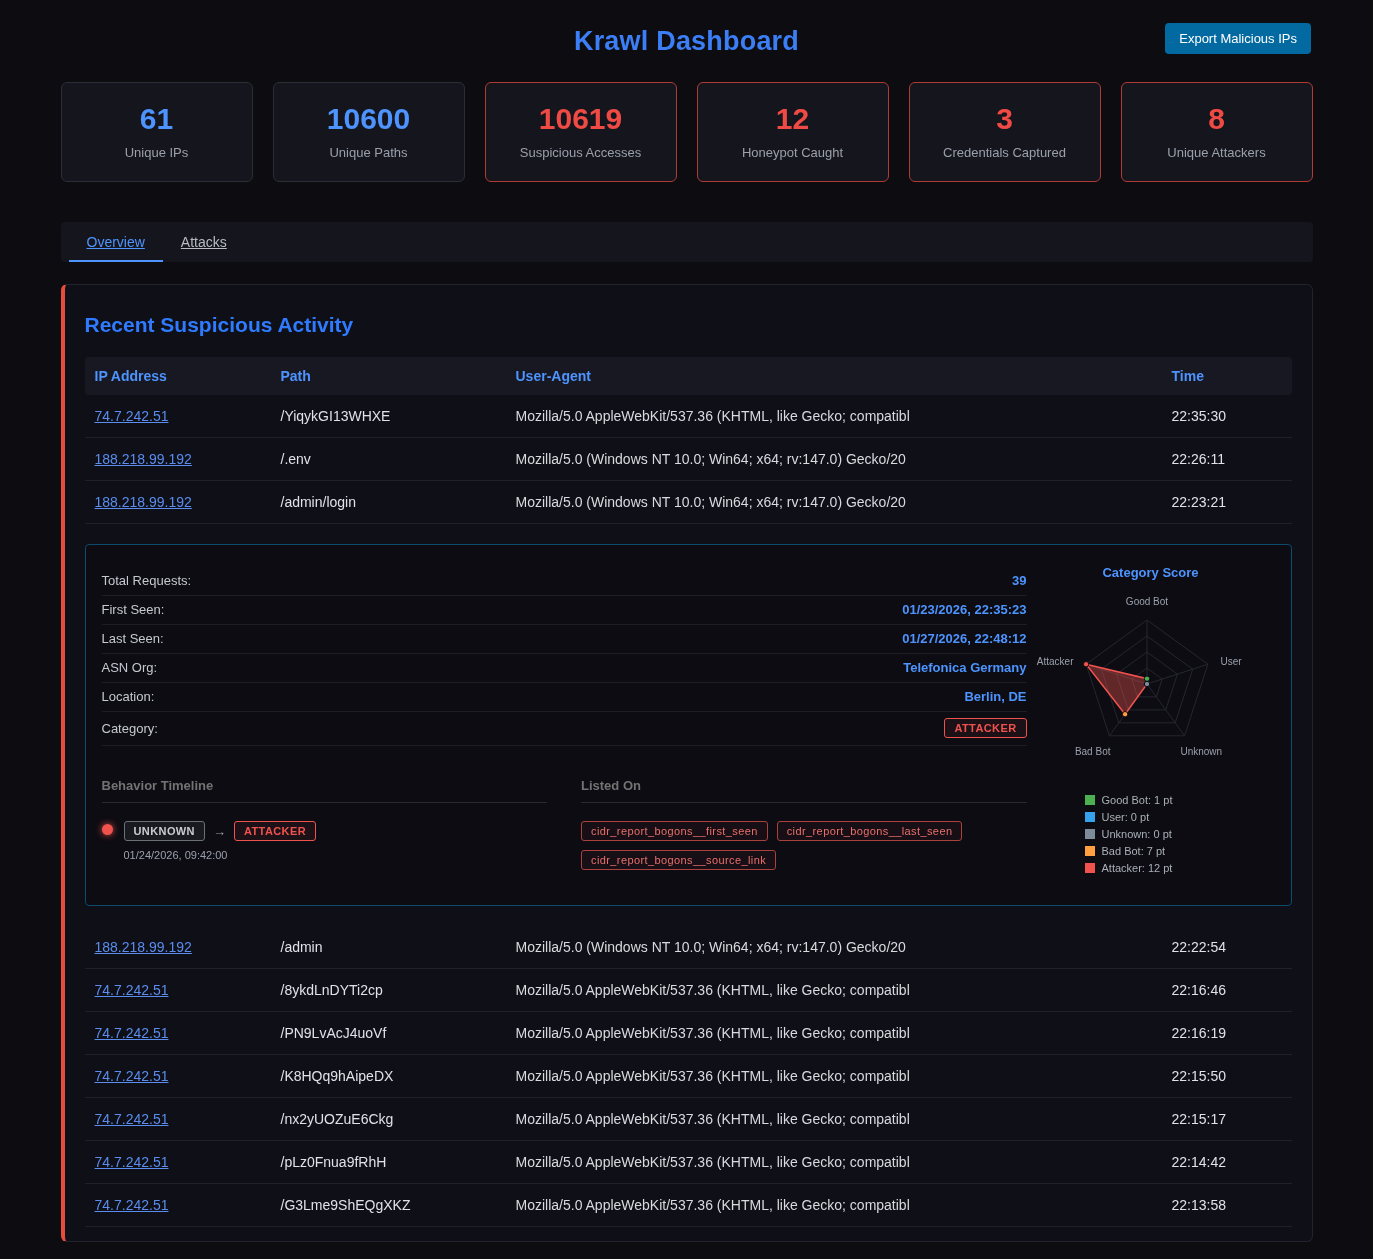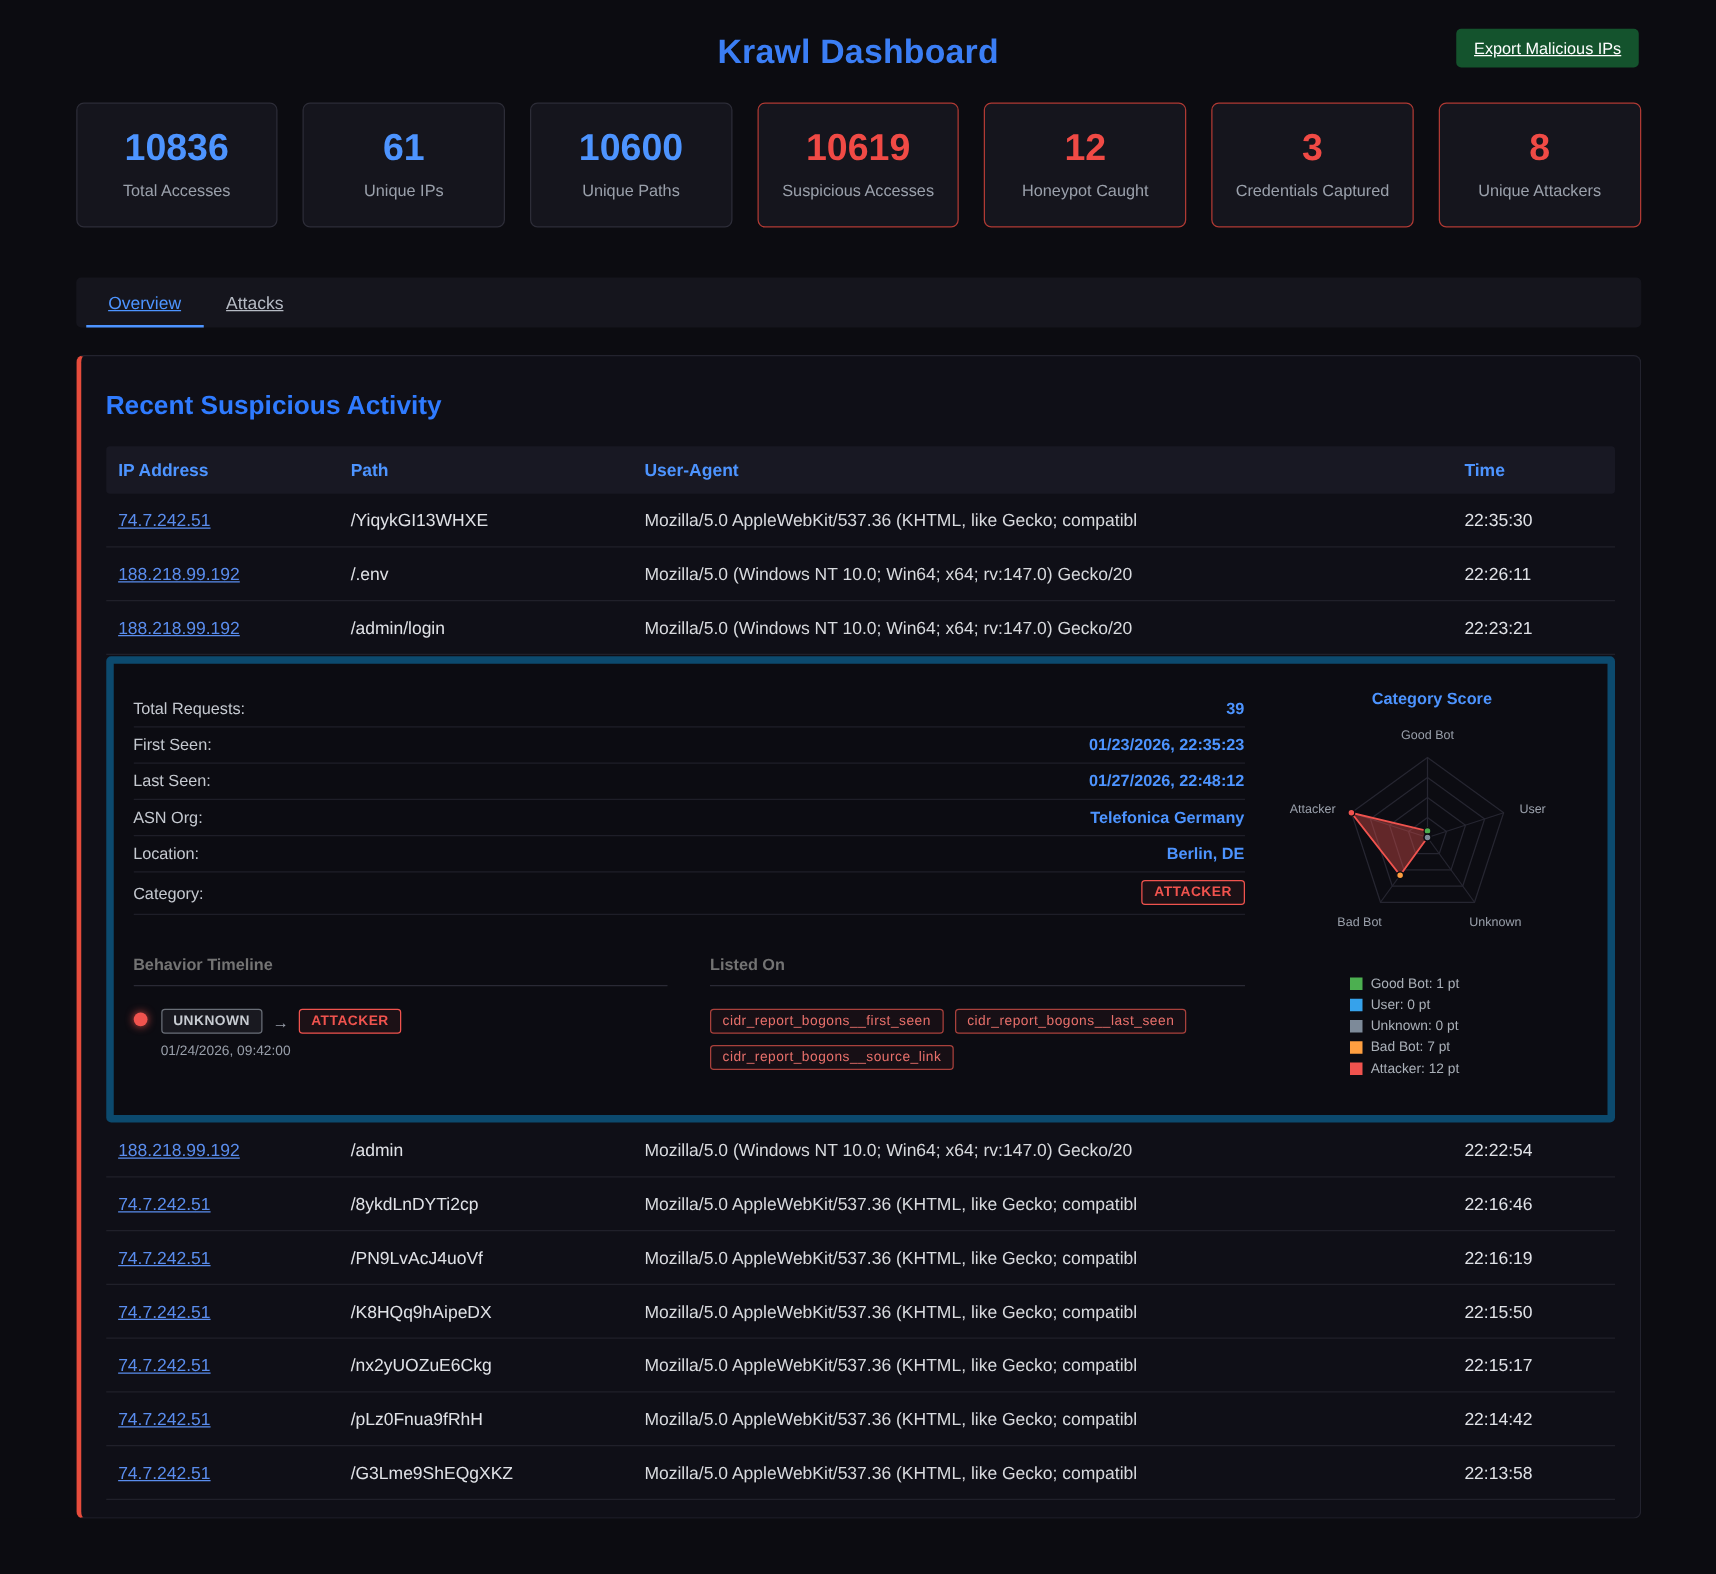--- a/index.html
+++ b/index.html
@@ -1,22 +1,22 @@
 <!DOCTYPE html>
 <html><head>
 <meta charset="utf-8">
 <style>
   * { box-sizing: border-box; margin: 0; padding: 0; }
   html, body { background: #0c0c11; }
   body { width: 1373px; font-family: "Liberation Sans", sans-serif; color: #e2e4e9; }
 
   .page-header { position: relative; height: 82px; display: flex; align-items: center; justify-content: center; }
   .page-title { color: #3b7ef5; font-size: 27px; font-weight: bold; letter-spacing: .2px; }
-  .export-btn { position: absolute; right: 62px; top: 23px; background: #14532d; border: none; color: #fff;
-                font-family: inherit; font-size: 13px; padding: 8px 14px; border-radius: 4px; cursor: pointer; text-decoration: underline; }
+  .export-btn { position: absolute; right: 62px; top: 23px; background: #0369a1; border: none; color: #fff;
+                font-family: inherit; font-size: 13px; padding: 8px 14px; border-radius: 4px; cursor: pointer; }
 
   .container { width: 1252px; margin: 0 auto; }
 
   .stats-row { display: flex; gap: 20px; margin-bottom: 40px; }
   .stat-card { flex: 1; background: #15151d; border: 1px solid #2d2d38; border-radius: 6px; text-align: center; padding: 19px 8px 21px; }
   .stat-value { font-size: 30px; font-weight: bold; color: #4d94ff; margin-bottom: 9px; }
   .stat-label { font-size: 13px; color: #9aa0ab; }
   .stat-card.alert { border-color: #b03a34; }
   .stat-card.alert .stat-value { color: #f04a45; }
 
@@ -28,21 +28,21 @@
   .panel-title { color: #2f7bff; font-size: 21px; font-weight: bold; margin: 6px 0 20px; }
 
   .tbl-row { display: grid; grid-template-columns: 186px 235px 1fr 110px; align-items: center;
              padding: 13px 10px; border-bottom: 1px solid #20202a; font-size: 14px; }
   .tbl-head { background: #181823; color: #4d94ff; font-weight: bold; border-bottom: none; border-radius: 3px; padding: 11px 10px; }
   .ip-link { color: #5a8dee; text-decoration: underline; }
   .cell-path { color: #e0e2e7; }
   .cell-ua { color: #d8dade; white-space: nowrap; overflow: hidden; }
   .cell-time { color: #e0e2e7; }
 
-  .detail { display: flex; gap: 26px; border: 6px solid #0c4a6e; background: #0c0c12; border-radius: 4px; margin: 1px 0; padding: 16px 16px 26px; }
+  .detail { display: flex; border: 1px solid #0c4a6e; background: #0c0c12; border-radius: 4px; margin: 20px 0; padding: 16px 16px 26px; }
   .detail-left { flex: 1; padding-top: 6px; }
   .detail-right { width: 248px; flex: none; }
 
   .kv-row { display: flex; justify-content: space-between; align-items: center; padding: 6px 0 7px;
             border-bottom: 1px solid #1e1e28; font-size: 13px; }
   .kv-label { color: #c5c9d0; }
   .kv-value { color: #4d94ff; font-weight: bold; }
 
   .badge { display: inline-block; font-size: 11px; font-weight: bold; padding: 3px 9px; border-radius: 3px; letter-spacing: .4px; }
   .badge-attacker { color: #f0534e; border: 1px solid #f0534e; background: rgba(240,83,78,.07); }
@@ -73,24 +73,20 @@
 <body>
 
 <header class="page-header">
   <h1 class="page-title">Krawl Dashboard</h1>
   <button class="export-btn">Export Malicious IPs</button>
 </header>
 
 <div class="container">
 
   <div class="stats-row">
-      <div class="stat-card">
-    <div class="stat-value">10836</div>
-    <div class="stat-label">Total Accesses</div>
-  </div>
       <div class="stat-card">
     <div class="stat-value">61</div>
     <div class="stat-label">Unique IPs</div>
   </div>
       <div class="stat-card">
     <div class="stat-value">10600</div>
     <div class="stat-label">Unique Paths</div>
   </div>
       <div class="stat-card alert">
     <div class="stat-value">10619</div>

